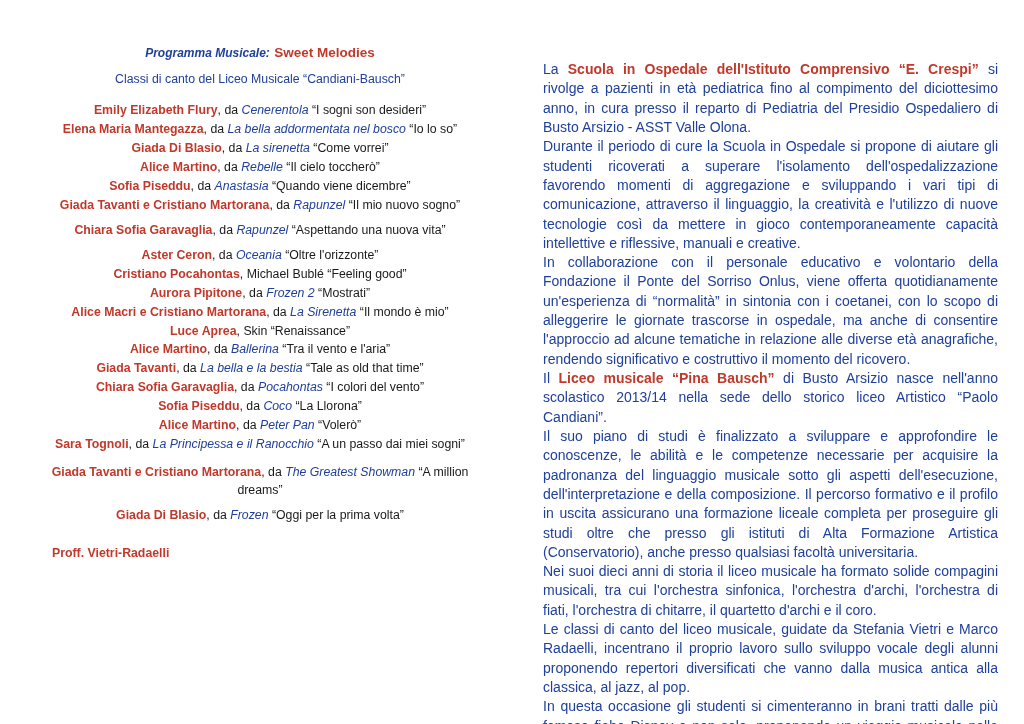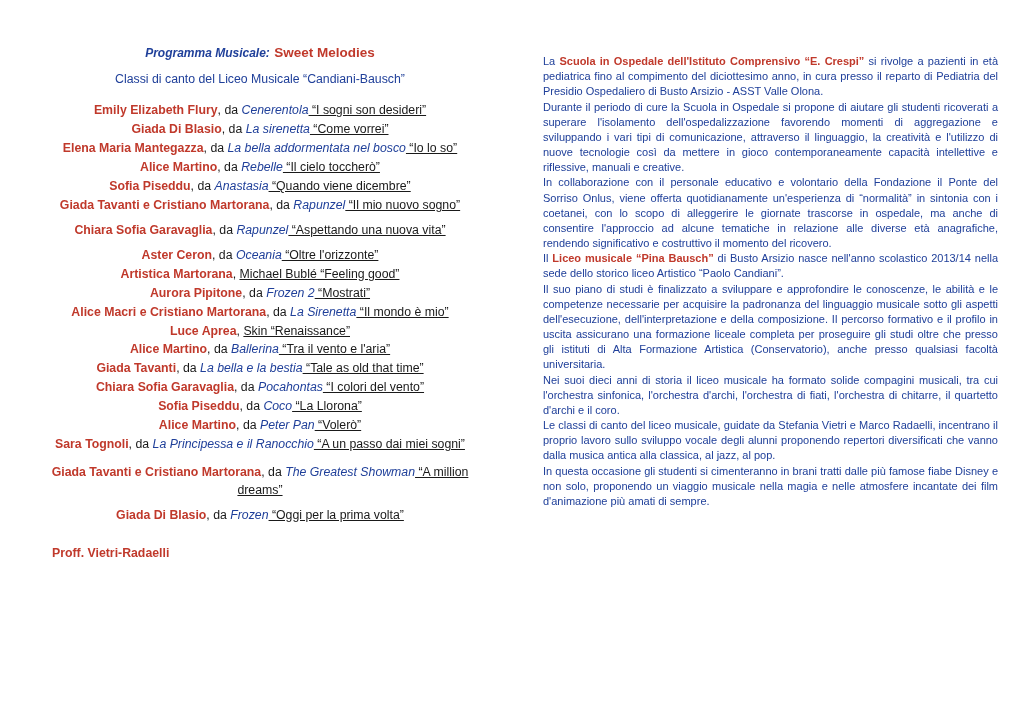--- a/index.html
+++ b/index.html
@@ -70,39 +70,38 @@
   }
   .work {
     font-style: italic;
     color: #20409a;
   }
   .plain {
     color: #1a1a1a;
   }
   .songtitle {
     color: #1a1a1a;
-    text-decoration: underline;
   }
   .spacer-sm { height: 9px; }
   .spacer-xs { height: 6px; }
   .signature {
     margin-top: 22px;
     margin-left: 22px;
     font-size: 12.3px;
     font-weight: bold;
     color: #c0392b;
   }
 
   
   .para {
-    font-size: 11px;
+    font-size: 14px;
     line-height: 1.38;
     text-align: justify;
     color: #20409a;
-    margin: 8px 0 0 0;
+    margin: 14px 0 0 0;
   }
   .para + .para { margin-top: 0px; }
   .para-gap { margin-top: 14px; }
   .hl-red {
     color: #c0392b;
     font-weight: bold;
   }
   .hl-red-title {
     color: #c0392b;
     font-weight: bold;
@@ -124,28 +123,28 @@
       <div>Classi di canto del Liceo Musicale “Candiani-Bausch”</div>
     </div>
 
     <div class="piece-list">
 
       <div class="piece">
         <span class="performer">Emily Elizabeth Flury</span><span class="plain">, da </span><span class="work">Cenerentola</span><span class="songtitle"> “I sogni son desideri”</span>
       </div>
 
       <div class="piece">
+        <span class="performer">Elena Maria Mantegazza</span><span class="plain">, da </span><span class="work">La bella addormentata nel bosco</span><span class="songtitle"> “Io lo so”</span>
+      </div>
+
+      <div class="piece">
         <span class="performer">Giada Di Blasio</span><span class="plain">, da </span><span class="work">La sirenetta</span><span class="songtitle"> “Come vorrei”</span>
       </div>
 
       <div class="piece">
-        <span class="performer">Elena Maria Mantegazza</span><span class="plain">, da </span><span class="work">La bella addormentata nel bosco</span><span class="songtitle"> “Io lo so”</span>
-      </div>
-
-      <div class="piece">
         <span class="performer">Alice Martino</span><span class="plain">, da </span><span class="work">Rebelle</span><span class="songtitle"> “Il cielo toccherò”</span>
       </div>
 
       <div class="piece">
         <span class="performer">Sofia Piseddu</span><span class="plain">, da </span><span class="work">Anastasia</span><span class="songtitle"> “Quando viene dicembre”</span>
       </div>
 
       <div class="piece">
         <span class="performer">Giada Tavanti e Cristiano Martorana</span><span class="plain">, da </span><span class="work">Rapunzel</span><span class="songtitle"> “Il mio nuovo sogno”</span>
       </div>
@@ -156,21 +155,21 @@
         <span class="performer">Chiara Sofia Garavaglia</span><span class="plain">, da </span><span class="work">Rapunzel</span><span class="songtitle"> “Aspettando una nuova vita”</span>
       </div>
 
       <div class="spacer-xs"></div>
 
       <div class="piece">
         <span class="performer">Aster Ceron</span><span class="plain">, da </span><span class="work">Oceania</span><span class="songtitle"> “Oltre l'orizzonte”</span>
       </div>
 
       <div class="piece">
-        <span class="performer">Artistica Martorana</span><span class="plain">, </span><span class="songtitle">Michael Bublé “Feeling good”</span>
+        <span class="performer">Cristiano Pocahontas</span><span class="plain">, </span><span class="songtitle">Michael Bublé “Feeling good”</span>
       </div>
 
       <div class="piece">
         <span class="performer">Aurora Pipitone</span><span class="plain">, da </span><span class="work">Frozen 2</span><span class="songtitle"> “Mostrati”</span>
       </div>
 
 
       <div class="piece">
         <span class="performer">Alice Macri e Cristiano Martorana</span><span class="plain">, da </span><span class="work">La Sirenetta</span><span class="songtitle"> “Il mondo è mio”</span>
       </div>

